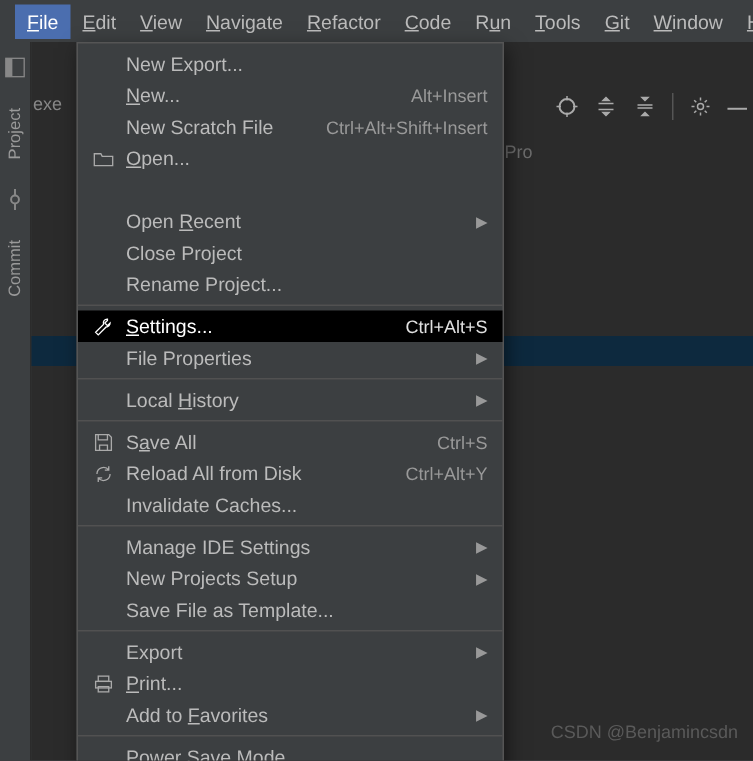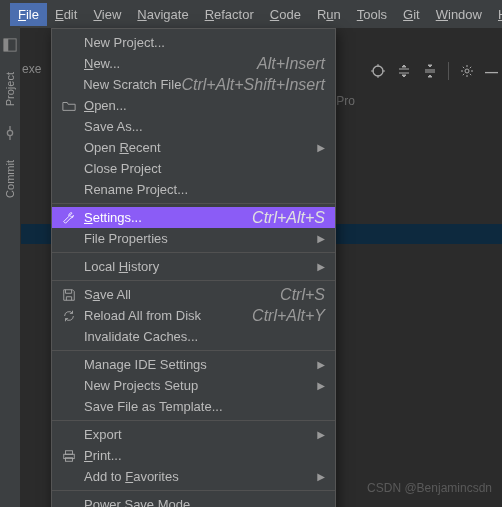--- a/index.html
+++ b/index.html
@@ -97,29 +97,29 @@
     box-shadow: 2px 4px 12px rgba(0,0,0,.5);
     padding: 3px 0;
   }
   .dd-row {
     display: flex;
     align-items: center;
     height: 21px;
     padding: 0 10px 0 8px;
     color: #bbbbbb;
   }
-  .dd-row.selected { background: #8b5cf6; color: #fff; }
+  .dd-row.selected { background: #000000; color: #fff; }
   .dd-icon {
     width: 18px; display: flex; justify-content: center; align-items: center;
     margin-right: 6px;
   }
   .dd-icon svg { width: 14px; height: 14px; }
   .dd-icon .blank { width:14px; height:14px; }
   .dd-label { flex: 1; white-space: nowrap; }
-  .dd-shortcut { color: #999; font-size: 16px; font-style: italic; }
+  .dd-shortcut { color: #999; font-size: 12px; }
   .dd-row.selected .dd-shortcut { color: #e0e0e0; text-align: right; }
   .dd-arrow { color: #999; font-size: 10px; margin-left: 6px; }
   .dd-sep { height: 1px; background: #515151; margin: 3px 0; }
 
   .u { text-decoration: underline; }
 </style>
 </head>
 <body>
 
 <div class="menubar">
@@ -179,21 +179,21 @@
       <span style="color:#aaa;font-weight:bold;">—</span>
     </div>
     <div class="bg-text">clePro</div>
     <div class="watermark">CSDN @Benjamincsdn</div>
 
     <div class="dropdown" id="file-dropdown">
         <div class="dd-row">
           <span class="dd-icon">
             <span class="blank"></span>
           </span>
-          <span class="dd-label">New Project...</span>
+          <span class="dd-label">New Export...</span>
         </div>
         <div class="dd-row">
           <span class="dd-icon">
             <span class="blank"></span>
           </span>
           <span class="dd-label"><span class="u">N</span>ew...</span>
           <span class="dd-shortcut">Alt+Insert</span>
         </div>
         <div class="dd-row">
           <span class="dd-icon">
@@ -207,21 +207,20 @@
             <svg viewBox="0 0 16 16">
               <path d="M1 4h5l1 2h8v7H1z" fill="none" stroke="#aaa"></path>
             </svg>
           </span>
           <span class="dd-label"><span class="u">O</span>pen...</span>
         </div>
         <div class="dd-row">
           <span class="dd-icon">
             <span class="blank"></span>
           </span>
-          <span class="dd-label">Save As...</span>
         </div>
         <div class="dd-row">
           <span class="dd-icon">
             <span class="blank"></span>
           </span>
           <span class="dd-label">Open <span class="u">R</span>ecent</span>
           <span class="dd-arrow">▶</span>
         </div>
         <div class="dd-row">
           <span class="dd-icon">

